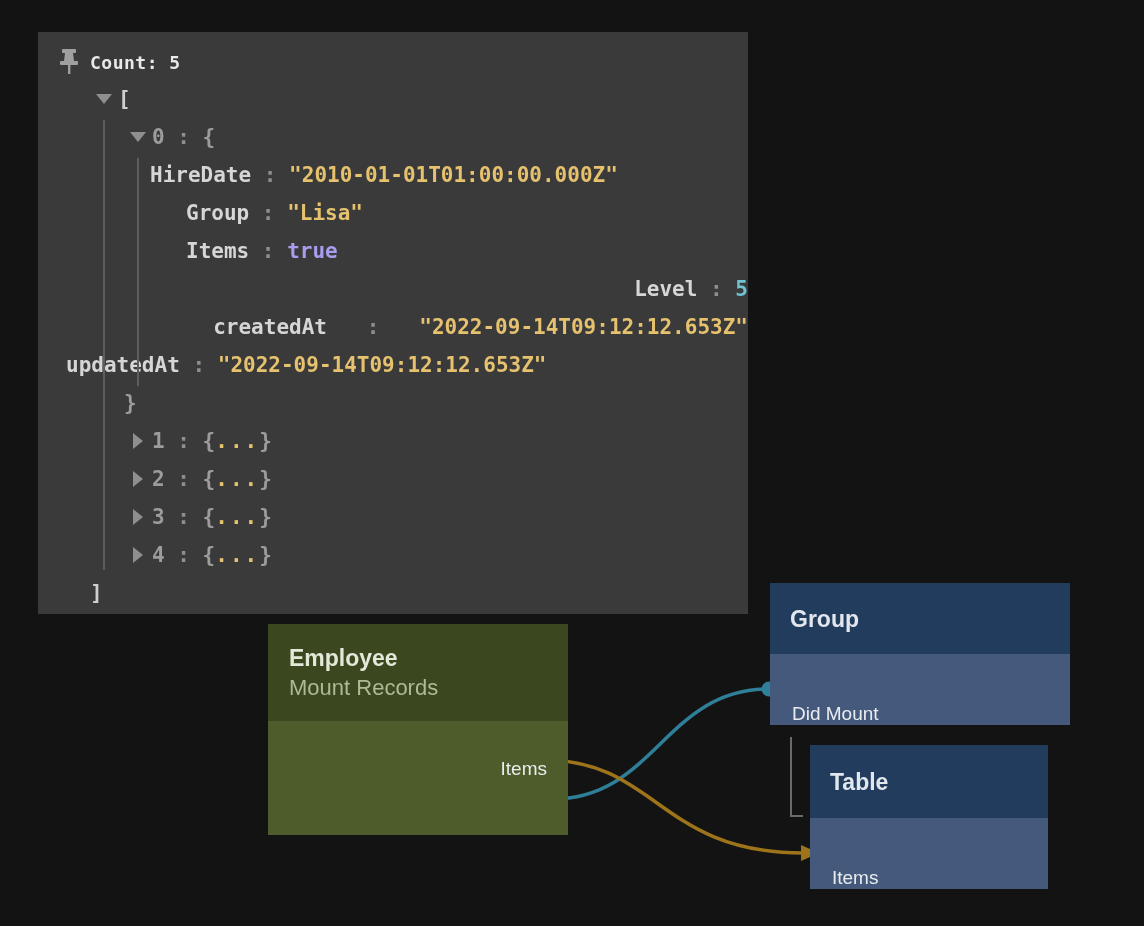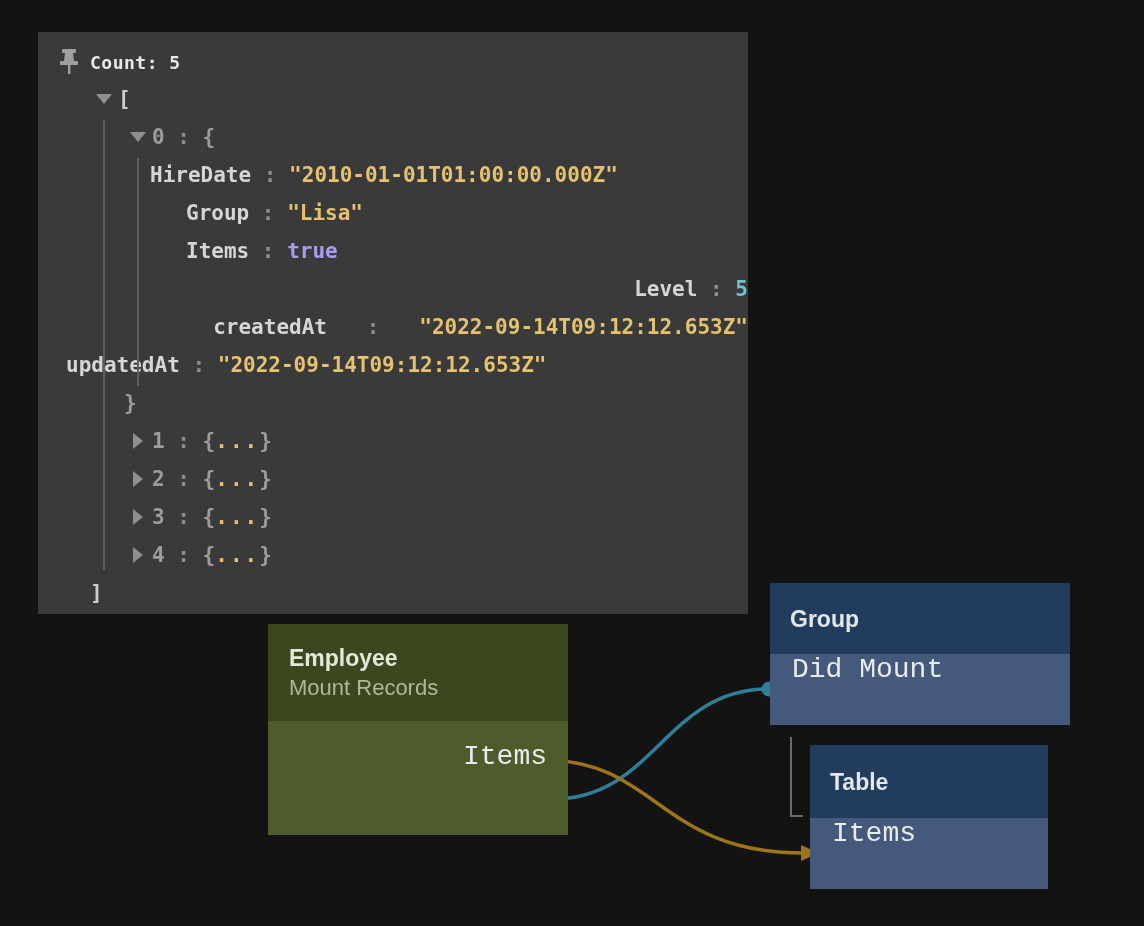--- a/index.html
+++ b/index.html
@@ -50,21 +50,21 @@
   
   .node{position:absolute;cursor:default;}
   .node-header{padding-left:21px;display:flex;flex-direction:column;justify-content:center;}
   .node-title{font-size:23px;font-weight:bold;color:var(--node_title);line-height:30px;}
   .node-subtitle{font-size:22px;color:var(--employee_subtitle);line-height:30px;}
 
   .node-employee{left:244px;top:624px;width:300px;height:211px;margin-left:24px;}
   .node-employee .node-header{height:97px;background:var(--employee_header);}
   .node-employee .node-title{color:var(--employee_title);}
   .node-employee .node-body{height:114px;background:var(--employee_body);padding-top:20px;}
-  .port-row{height:39px;display:flex;align-items:flex-start;font-size:28px;color:var(--port_label);font-family:Liberation Mono, monospace;}
+  .port-row{height:39px;display:flex;align-items:flex-end;font-size:19px;color:var(--port_label);}
   .port-row.out{justify-content:flex-end;padding-right:21px;}
   .port-row.in-left{padding-left:22px;}
 
   .node-group{left:770px;top:583px;width:300px;height:142px;}
   .node-group .node-header{height:71px;background:var(--blue_header);padding-left:20px;}
   .node-group .node-body{height:71px;background:var(--blue_body);}
   .node-group .port-row{height:71px;}
 
   .node-table{left:810px;top:745px;width:238px;height:144px;}
   .node-table .node-header{height:73px;background:var(--blue_header);padding-left:20px;}

